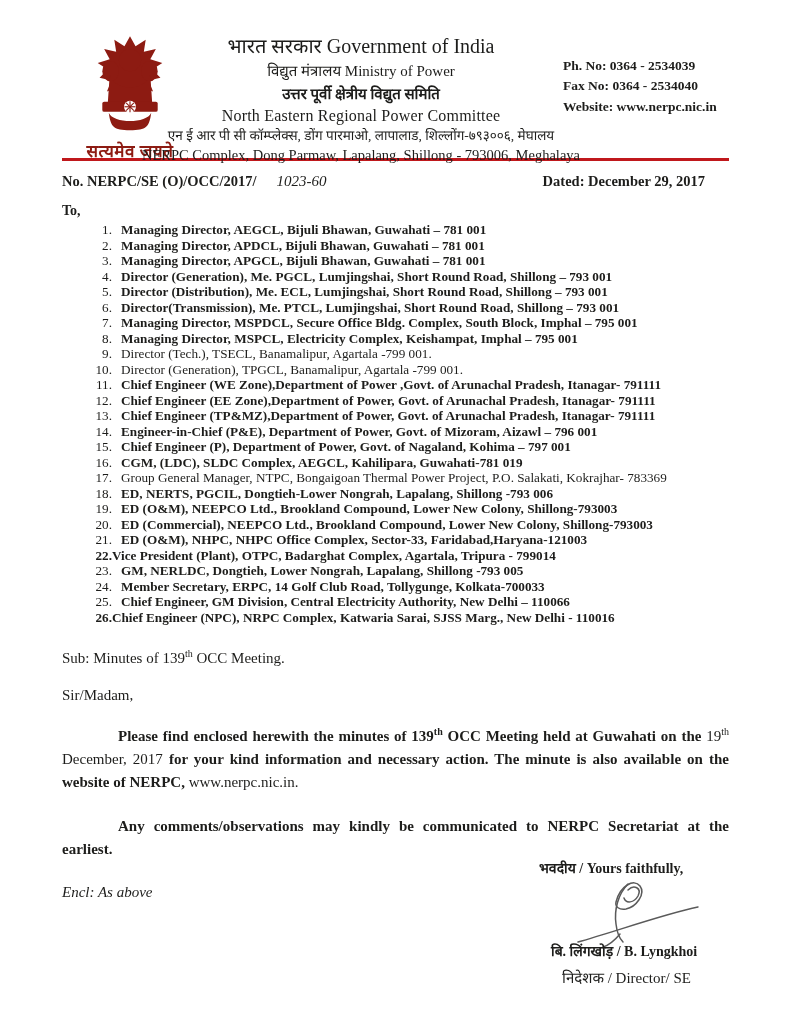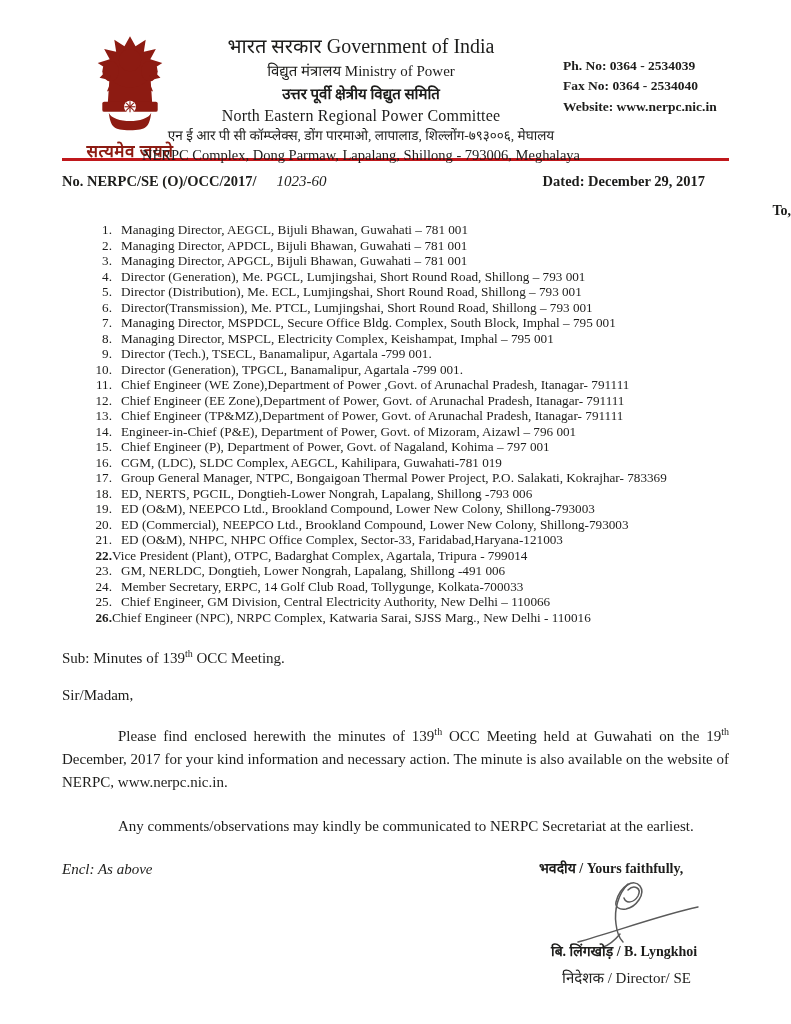--- a/index.html
+++ b/index.html
@@ -23,33 +23,33 @@
   .h-com-en{font-size:16px;font-weight:normal;margin-bottom:5px;letter-spacing:0.2px;}
   .h-addr-hi{font-size:13.5px;margin-bottom:5px;}
   .h-addr-en{font-size:14.5px;}
   .contact{position:absolute;left:563px;top:56px;font-size:13.5px;font-weight:bold;line-height:1.5;white-space:nowrap;}
   .rule{height:3px;background:var(--rule,#c0181c);margin:0 62px;}
   
   .ref-row{display:flex;justify-content:space-between;margin:12px 62px 0 62px;font-size:14.5px;font-weight:bold;}
   .ref-val{font-weight:normal;font-style:italic;font-size:15px;padding-left:20px;}
   .ref-date{padding-right:24px;}
   
-  .to{margin:13px 0 3px 62px;font-size:14px;font-weight:bold;text-align:right;}
+  .to{margin:13px 0 3px 62px;font-size:14px;font-weight:bold;}
   .recipients{list-style:none;margin:0;padding:0 0 0 82px;font-size:13.2px;line-height:15.5px;}
   .recipients li{display:flex;}
   .recipients .num{flex:none;width:30px;text-align:right;}
   .recipients .txt{margin-left:9px;}
-  .recipients .b{font-weight:normal;}
+  .recipients .b{font-weight:bold;}
   .recipients li.tight .txt{margin-left:0;}
   .recipients li.tight .num{font-weight:bold;}
   
   .subject{margin:25px 0 0 62px;font-size:15px;}
   .salutation{margin:20px 0 0 62px;font-size:15px;}
   .body-para{margin:21px 62px 0 62px;text-align:justify;text-indent:56px;font-size:15px;line-height:23px;}
-  .b{font-weight:normal;}
+  .b{font-weight:bold;}
   sup{font-size:10px;line-height:0;}
   .encl{margin:23px 0 0 62px;font-size:15px;font-style:italic;}
   
   .faithfully{position:absolute;left:539px;top:858px;font-size:14px;font-weight:bold;white-space:nowrap;}
   .signature{position:absolute;left:572px;top:876px;}
   .signature path{fill:none;stroke:#5a5a5a;stroke-width:1.5;stroke-linecap:round;}
   .sig-name{position:absolute;left:551px;top:941px;font-size:14px;font-weight:bold;white-space:nowrap;}
   .sig-title{position:absolute;left:562px;top:967px;font-size:15px;white-space:nowrap;}
   .accent{fill:var(--accent,#8d1b12);}
 </style>
@@ -188,21 +188,21 @@
       <li>
         <span class="num">21.</span>
         <span class="txt b">ED (O&amp;M), NHPC, NHPC Office Complex, Sector-33, Faridabad,Haryana-121003</span>
       </li>
       <li class="tight">
         <span class="num">22.</span>
         <span class="txt b">Vice President (Plant), OTPC, Badarghat Complex, Agartala, Tripura - 799014</span>
       </li>
       <li>
         <span class="num">23.</span>
-        <span class="txt b">GM, NERLDC, Dongtieh, Lower Nongrah, Lapalang, Shillong -491 006</span>
+        <span class="txt b">GM, NERLDC, Dongtieh, Lower Nongrah, Lapalang, Shillong -793 005</span>
       </li>
       <li>
         <span class="num">24.</span>
         <span class="txt b">Member Secretary, ERPC, 14 Golf Club Road, Tollygunge, Kolkata-700033</span>
       </li>
       <li>
         <span class="num">25.</span>
         <span class="txt b">Chief Engineer, GM Division, Central Electricity Authority, New Delhi – 110066</span>
       </li>
       <li class="tight">

